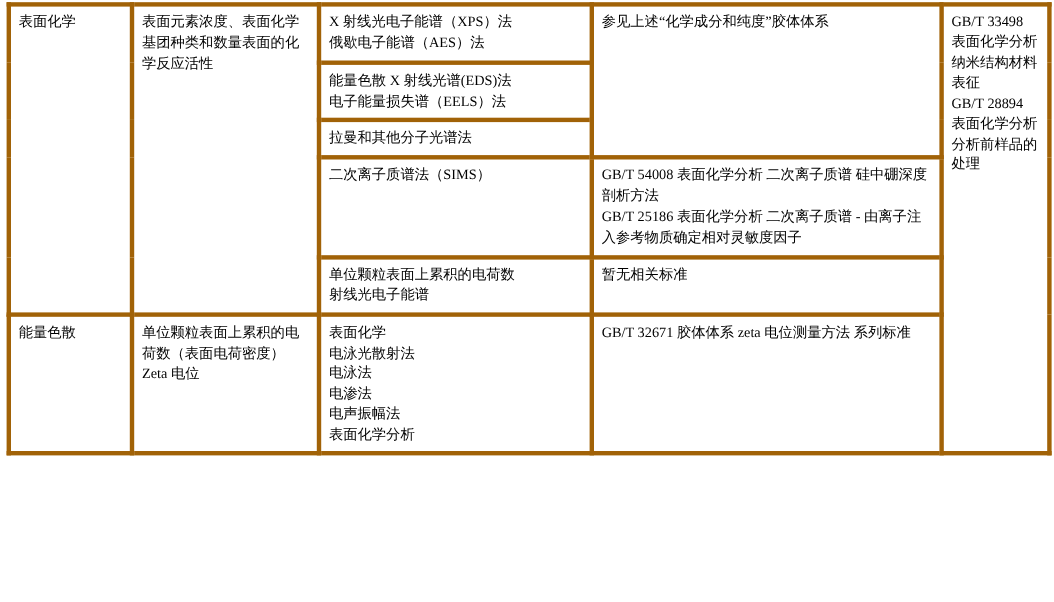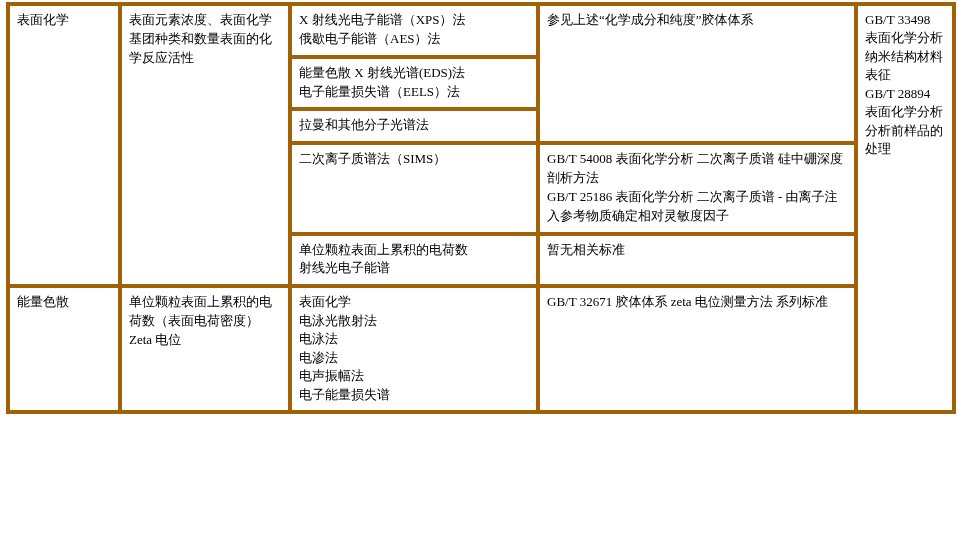--- a/index.html
+++ b/index.html
@@ -112,21 +112,21 @@
         <td class="mid-v" rowspan="3">
           <span class="line">单位颗粒表面上累积的电荷数（表面电荷密度）</span>
           <span class="line">Zeta 电位</span>
         </td>
         <td rowspan="3">
           <span class="line tight">表面化学</span>
           <span class="line tight">电泳光散射法</span>
           <span class="line tight">电泳法</span>
           <span class="line tight">电渗法</span>
           <span class="line tight">电声振幅法</span>
-          <span class="line tight">电子能量损失谱</span>
+          <span class="line tight">表面化学分析</span>
         </td>
         <td rowspan="3">GB/T 32671  胶体体系  zeta 电位测量方法  系列标准</td>
       </tr>
       <tr></tr>
       <tr></tr>
     </tbody>
   </table>
 </div>
 
 </body></html>

